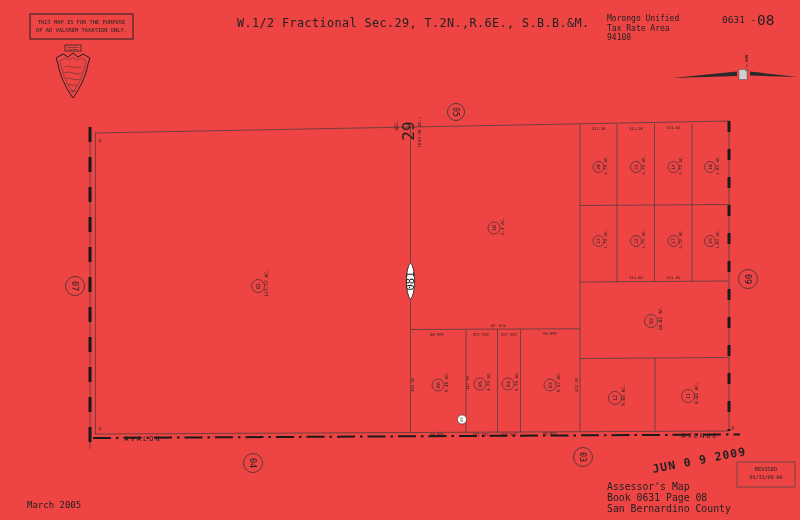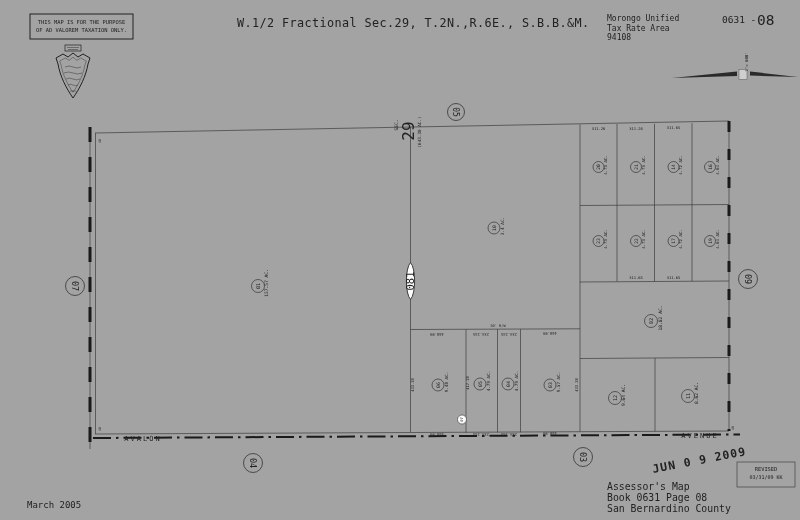--- a/index.html
+++ b/index.html
@@ -1,16 +1,16 @@
 <!DOCTYPE html>
 <html><head>
 <meta charset="utf-8">
 <style>
   html,body{margin:0;padding:0;background:#e8e8e8;}
-  .page{position:relative;width:800px;height:520px;background:#a3a3a3;overflow:hidden;
+  .page{position:relative;width:800px;height:520px;background:#ef4444;overflow:hidden;
         font-family:"DejaVu Sans Mono",monospace;}
   svg text{font-family:"DejaVu Sans Mono",monospace;fill:#222;}
   .thin{stroke:#3c3c3c;stroke-width:0.7;fill:none;}
   .heavy{stroke:#1a1a1a;fill:none;}
 </style>
 </head>
 <body>
 
 <div class="page">
 <svg width="800" height="520" viewBox="0 0 800 520">

